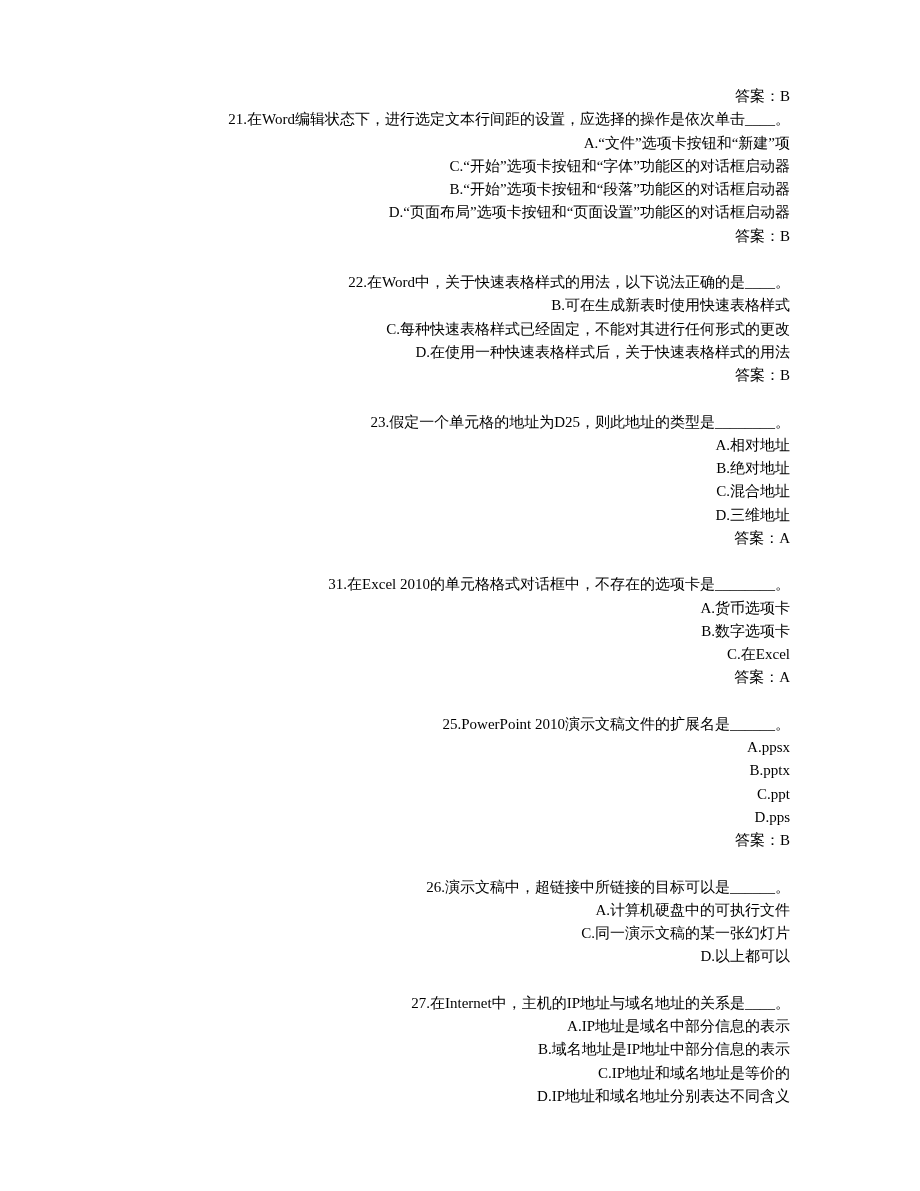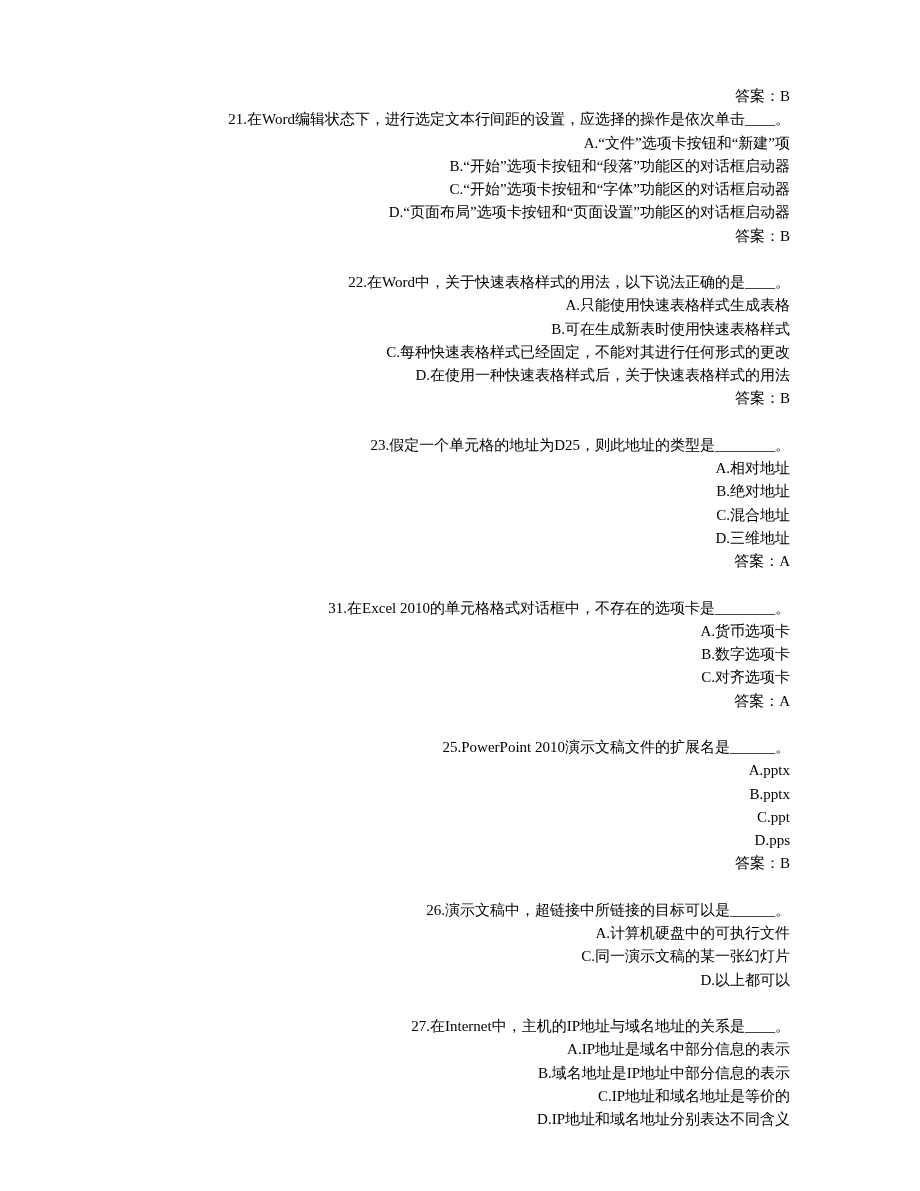--- a/index.html
+++ b/index.html
@@ -26,47 +26,46 @@
     height: 1.55em;
   }
 </style>
 </head>
 <body>
 
 <div class="page" id="content">
     <div class="line">答案：B</div>
     <div class="line">21.在Word编辑状态下，进行选定文本行间距的设置，应选择的操作是依次单击____。</div>
     <div class="line">A.“文件”选项卡按钮和“新建”项</div>
+    <div class="line">C.“开始”选项卡按钮和“字体”功能区的对话框启动器</div>
     <div class="line">B.“开始”选项卡按钮和“段落”功能区的对话框启动器</div>
-    <div class="line">C.“开始”选项卡按钮和“字体”功能区的对话框启动器</div>
     <div class="line">D.“页面布局”选项卡按钮和“页面设置”功能区的对话框启动器</div>
     <div class="line">答案：B</div>
     <div class="blank-line"></div>
     <div class="line">22.在Word中，关于快速表格样式的用法，以下说法正确的是____。</div>
-    <div class="line">A.只能使用快速表格样式生成表格</div>
     <div class="line">B.可在生成新表时使用快速表格样式</div>
     <div class="line">C.每种快速表格样式已经固定，不能对其进行任何形式的更改</div>
     <div class="line">D.在使用一种快速表格样式后，关于快速表格样式的用法</div>
     <div class="line">答案：B</div>
     <div class="blank-line"></div>
     <div class="line">23.假定一个单元格的地址为D25，则此地址的类型是________。</div>
     <div class="line">A.相对地址</div>
     <div class="line">B.绝对地址</div>
     <div class="line">C.混合地址</div>
     <div class="line">D.三维地址</div>
     <div class="line">答案：A</div>
     <div class="blank-line"></div>
     <div class="line">31.在Excel 2010的单元格格式对话框中，不存在的选项卡是________。</div>
     <div class="line">A.货币选项卡</div>
     <div class="line">B.数字选项卡</div>
-    <div class="line">C.对齐选项卡</div>
+    <div class="line">C.在Excel</div>
     <div class="line">答案：A</div>
     <div class="blank-line"></div>
     <div class="line">25.PowerPoint 2010演示文稿文件的扩展名是______。</div>
-    <div class="line">A.pptx</div>
+    <div class="line">A.ppsx</div>
     <div class="line">B.pptx</div>
     <div class="line">C.ppt</div>
     <div class="line">D.pps</div>
     <div class="line">答案：B</div>
     <div class="blank-line"></div>
     <div class="line">26.演示文稿中，超链接中所链接的目标可以是______。</div>
     <div class="line">A.计算机硬盘中的可执行文件</div>
     <div class="line">C.同一演示文稿的某一张幻灯片</div>
     <div class="line">D.以上都可以</div>
     <div class="blank-line"></div>

